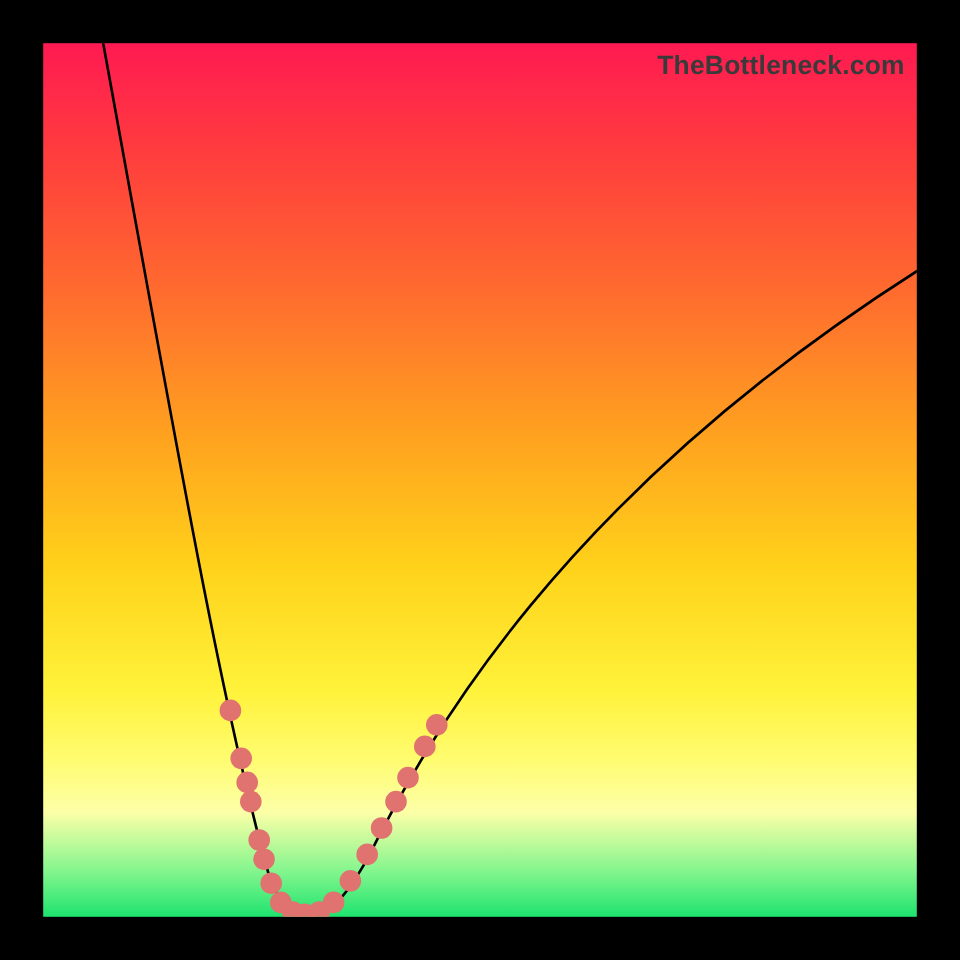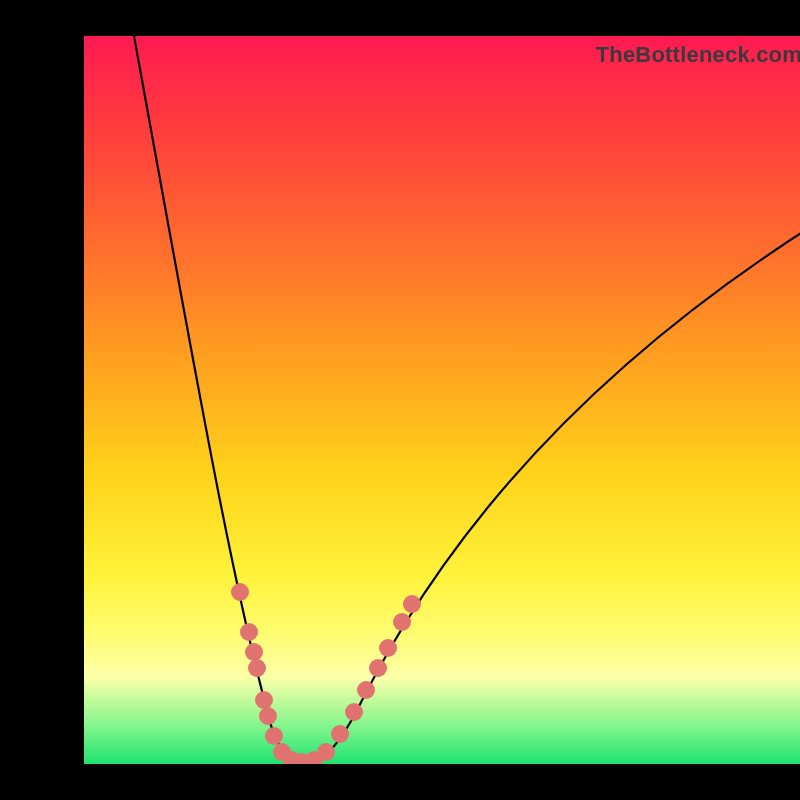--- a/index.html
+++ b/index.html
@@ -10,21 +10,20 @@
     background: #000;
     overflow: hidden;
   }
   .frame {
     position: absolute;
     left: 0;
     top: 0;
     width: 644px;
     height: 800px;
     background: #000;
-    margin-left: 48px;
   }
   .plot {
     position: absolute;
     left: 36px;
     top: 36px;
     width: 728px;
     height: 728px;
     background: linear-gradient(
       to bottom,
       #ff1a52 0%,

